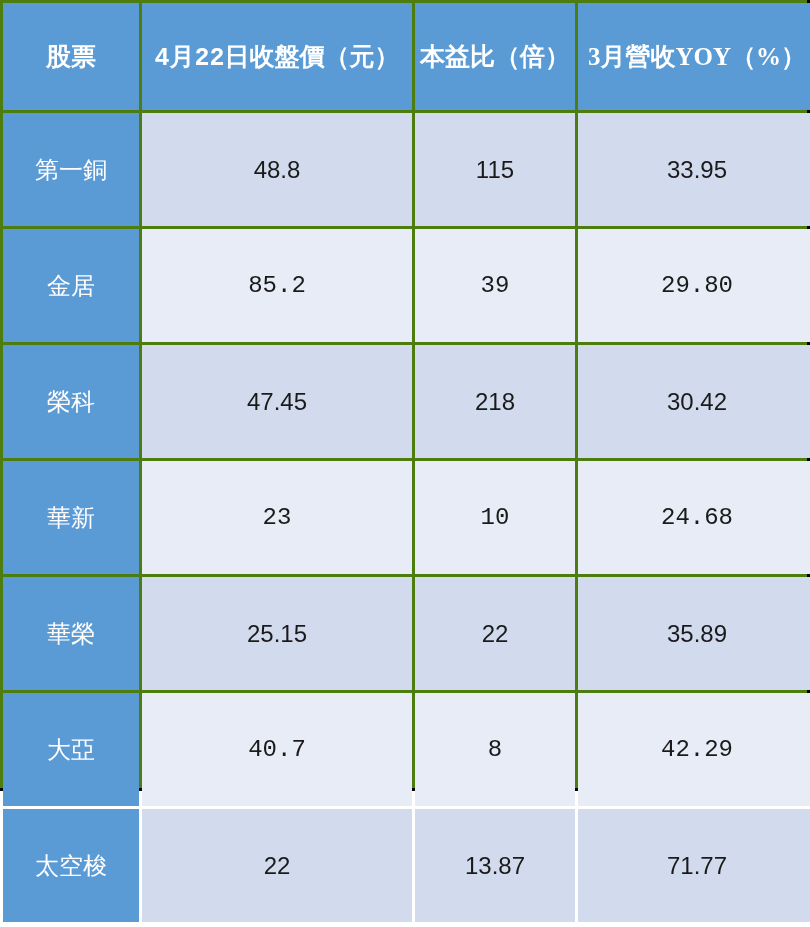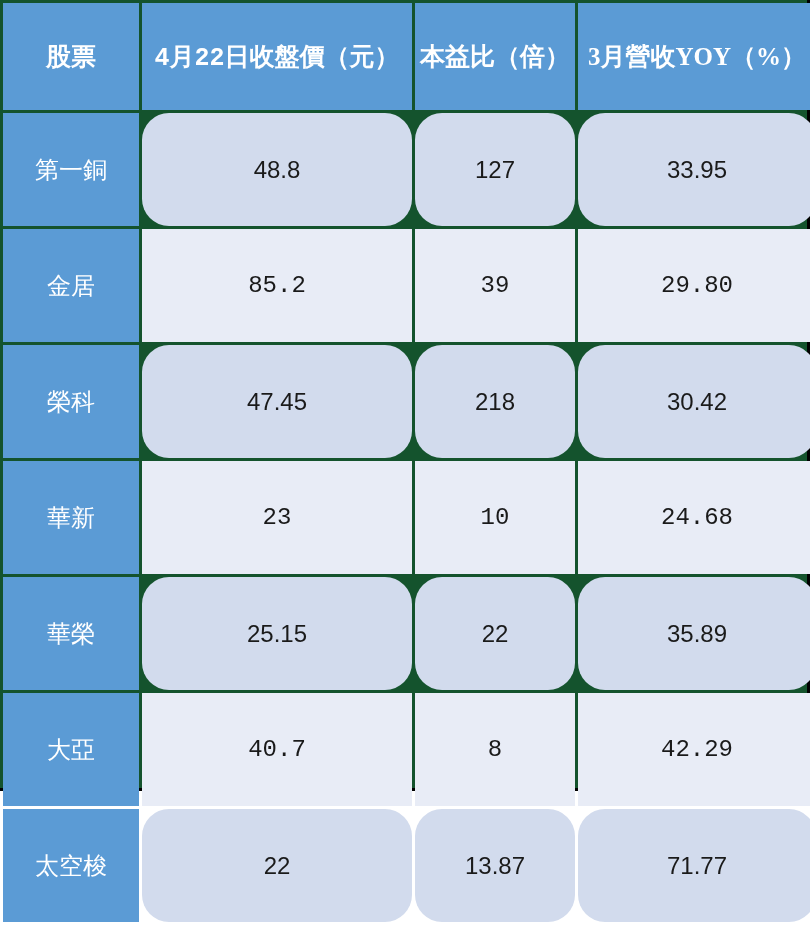--- a/index.html
+++ b/index.html
@@ -12,21 +12,21 @@
     height: 927px;
     font-family: "Liberation Serif", "DejaVu Serif", serif;
     overflow: hidden;
   }
 
   #stock-table-frame {
     position: relative;
     width: 810px;
     height: 791px;
     box-sizing: border-box;
-    background: #14532d;
+    background: #4d7c0f;
     border-right: 3px solid #000000;
     border-bottom: 3px solid #000000;
   }
 
   table.stock-table {
     border-collapse: separate;
     border-spacing: 3px 3px;
     table-layout: fixed;
     width: 807px;
     margin: 0;
@@ -74,21 +74,21 @@
     font-weight: normal;
     font-size: 25px;
   }
 
   td.cell-value {
     color: #1a1a1a;
     font-family: "Liberation Sans", "DejaVu Sans", sans-serif;
     font-size: 24px;
   }
 
-  tr.band-dark td.cell-value  { background: #D2DBED; border-radius: 27px; }
+  tr.band-dark td.cell-value  { background: #D2DBED; }
   tr.band-light td.cell-value { background: #E8ECF6; font-family: Liberation Mono, monospace; }
 </style>
 </head>
 <body>
 
 <div id="stock-table-frame">
   <table class="stock-table">
     <colgroup>
       <col class="col-name">
       <col class="col-price">
@@ -100,21 +100,21 @@
         <th class="header-name">股票</th>
         <th class="header-price">4月22日收盤價（元）</th>
         <th class="header-pe">本益比（倍）</th>
         <th class="header-yoy">3月營收YOY（%）</th>
       </tr>
     </thead>
     <tbody>
       <tr class="data-row band-dark">
         <td class="cell-name">第一銅</td>
         <td class="cell-value">48.8</td>
-        <td class="cell-value">127</td>
+        <td class="cell-value">115</td>
         <td class="cell-value">33.95</td>
       </tr>
       <tr class="data-row band-light">
         <td class="cell-name">金居</td>
         <td class="cell-value">85.2</td>
         <td class="cell-value">39</td>
         <td class="cell-value">29.80</td>
       </tr>
       <tr class="data-row band-dark">
         <td class="cell-name">榮科</td>

